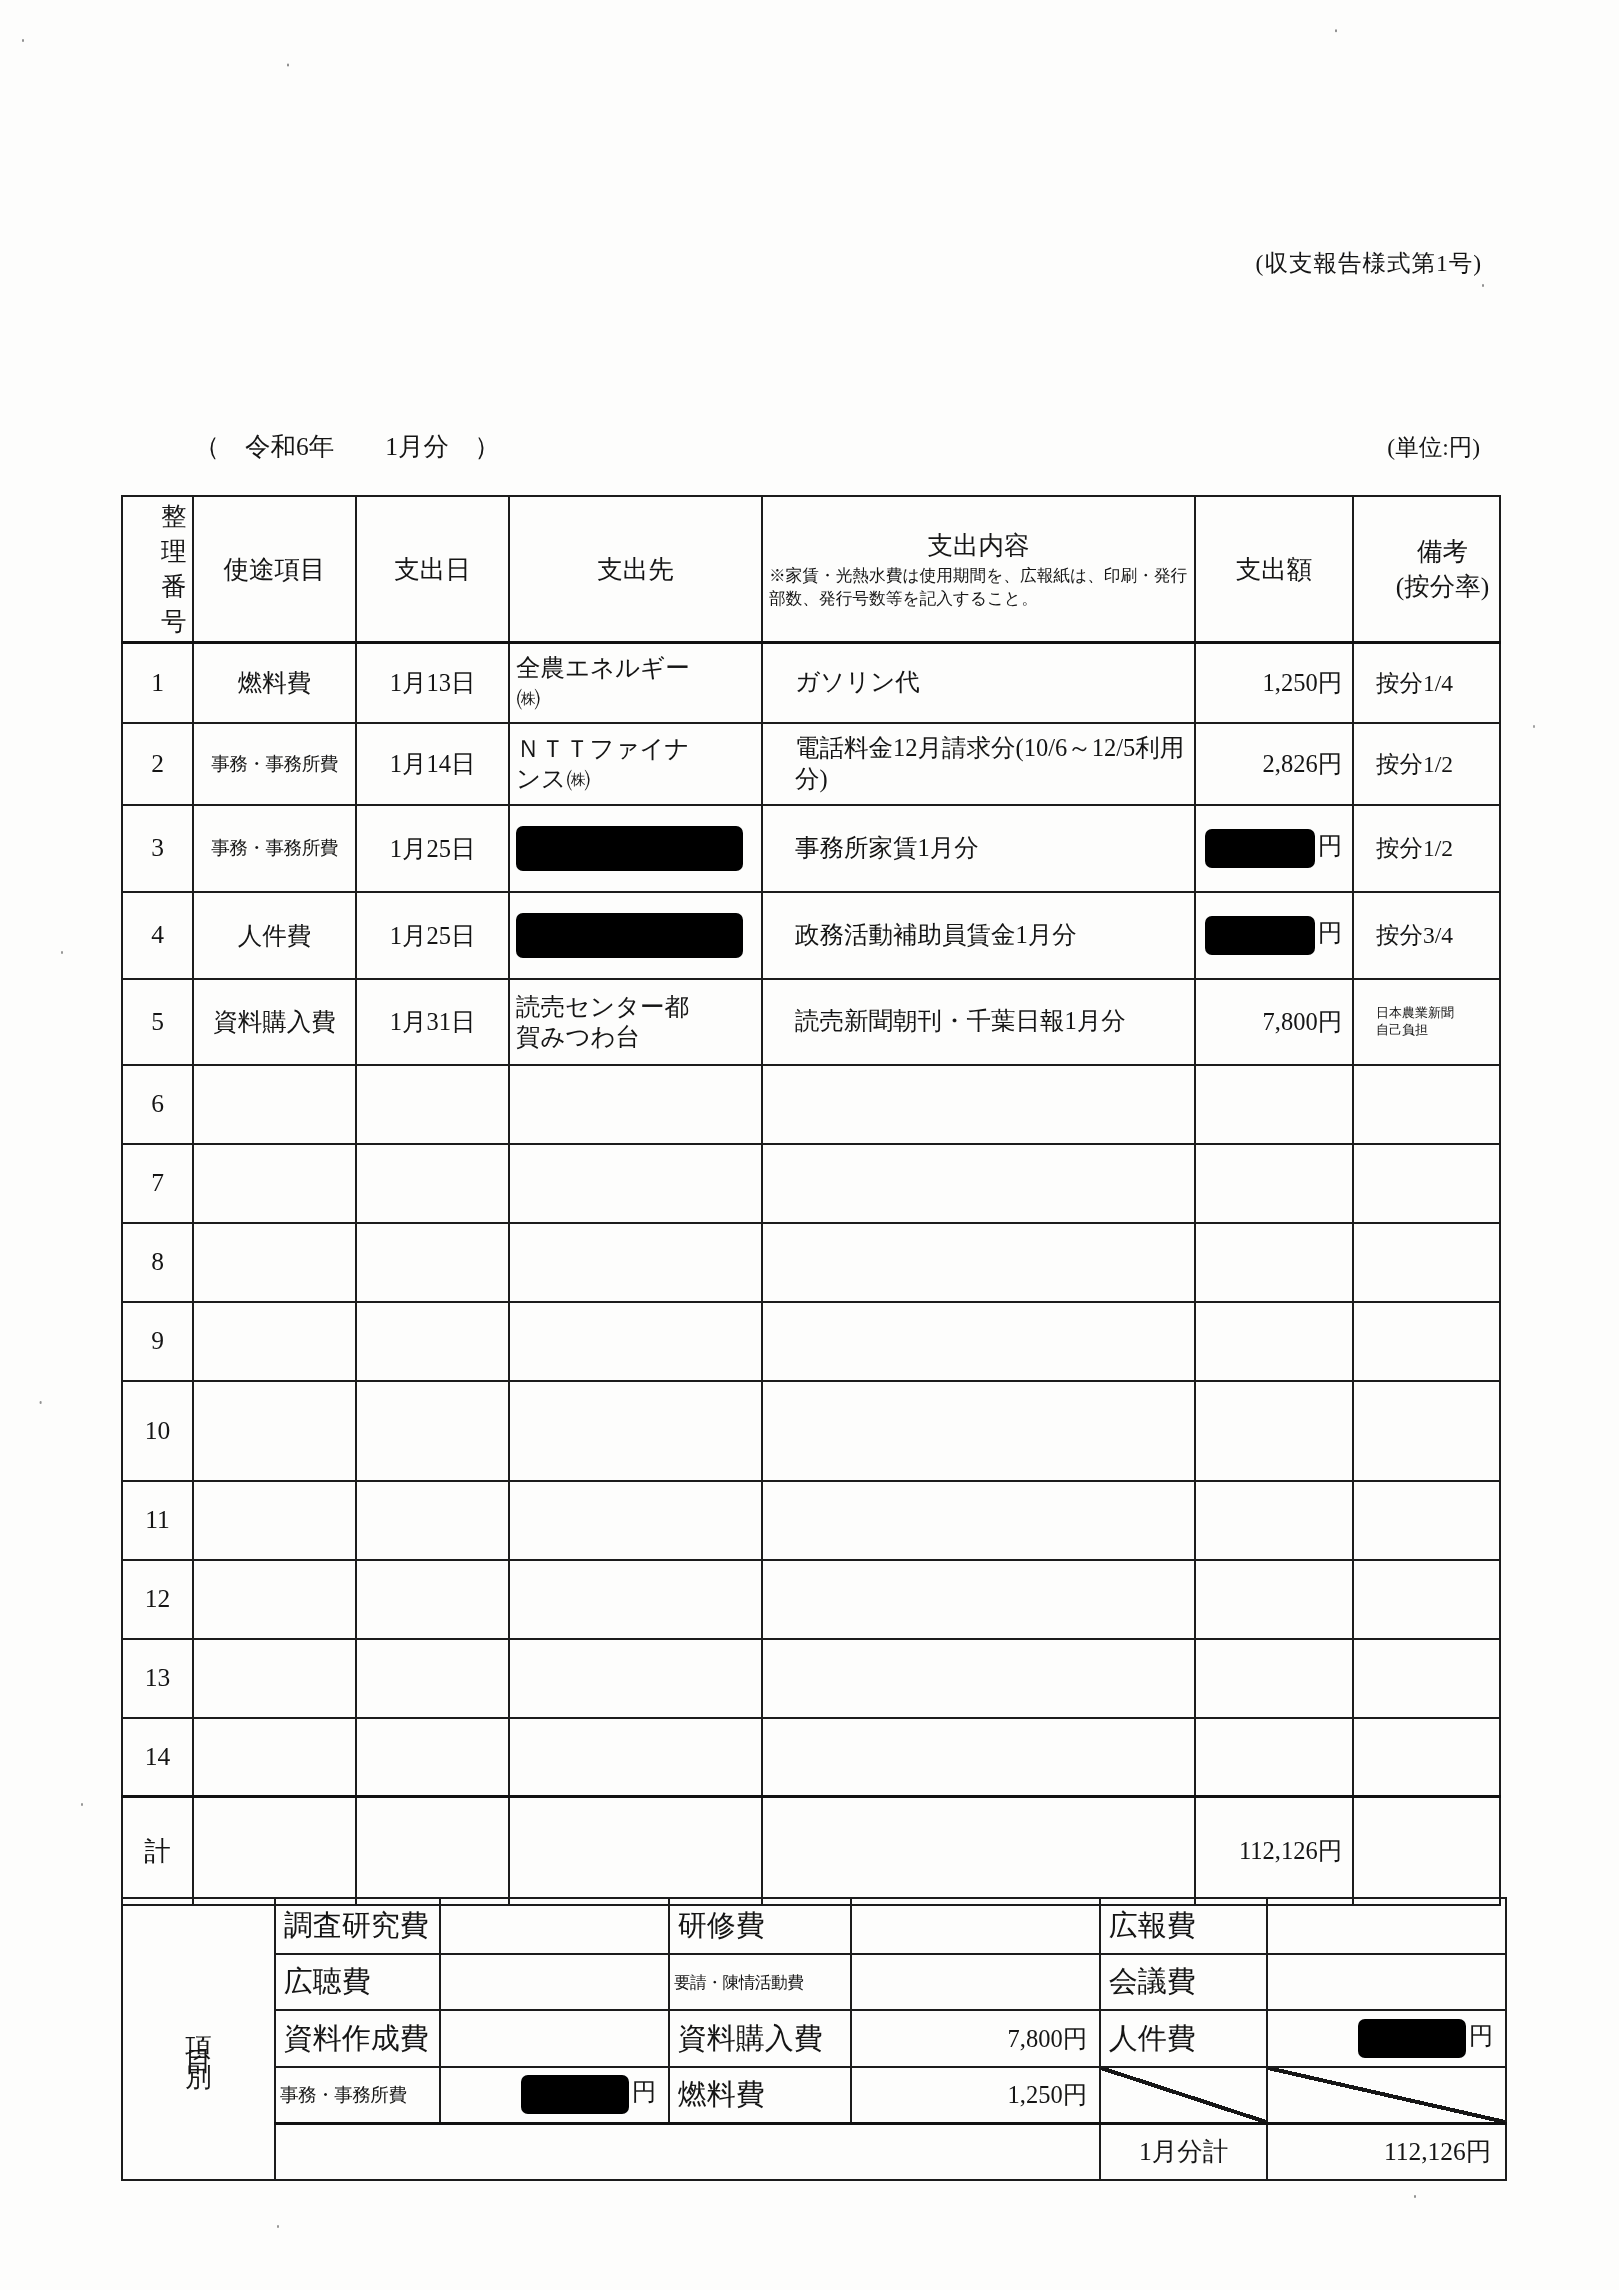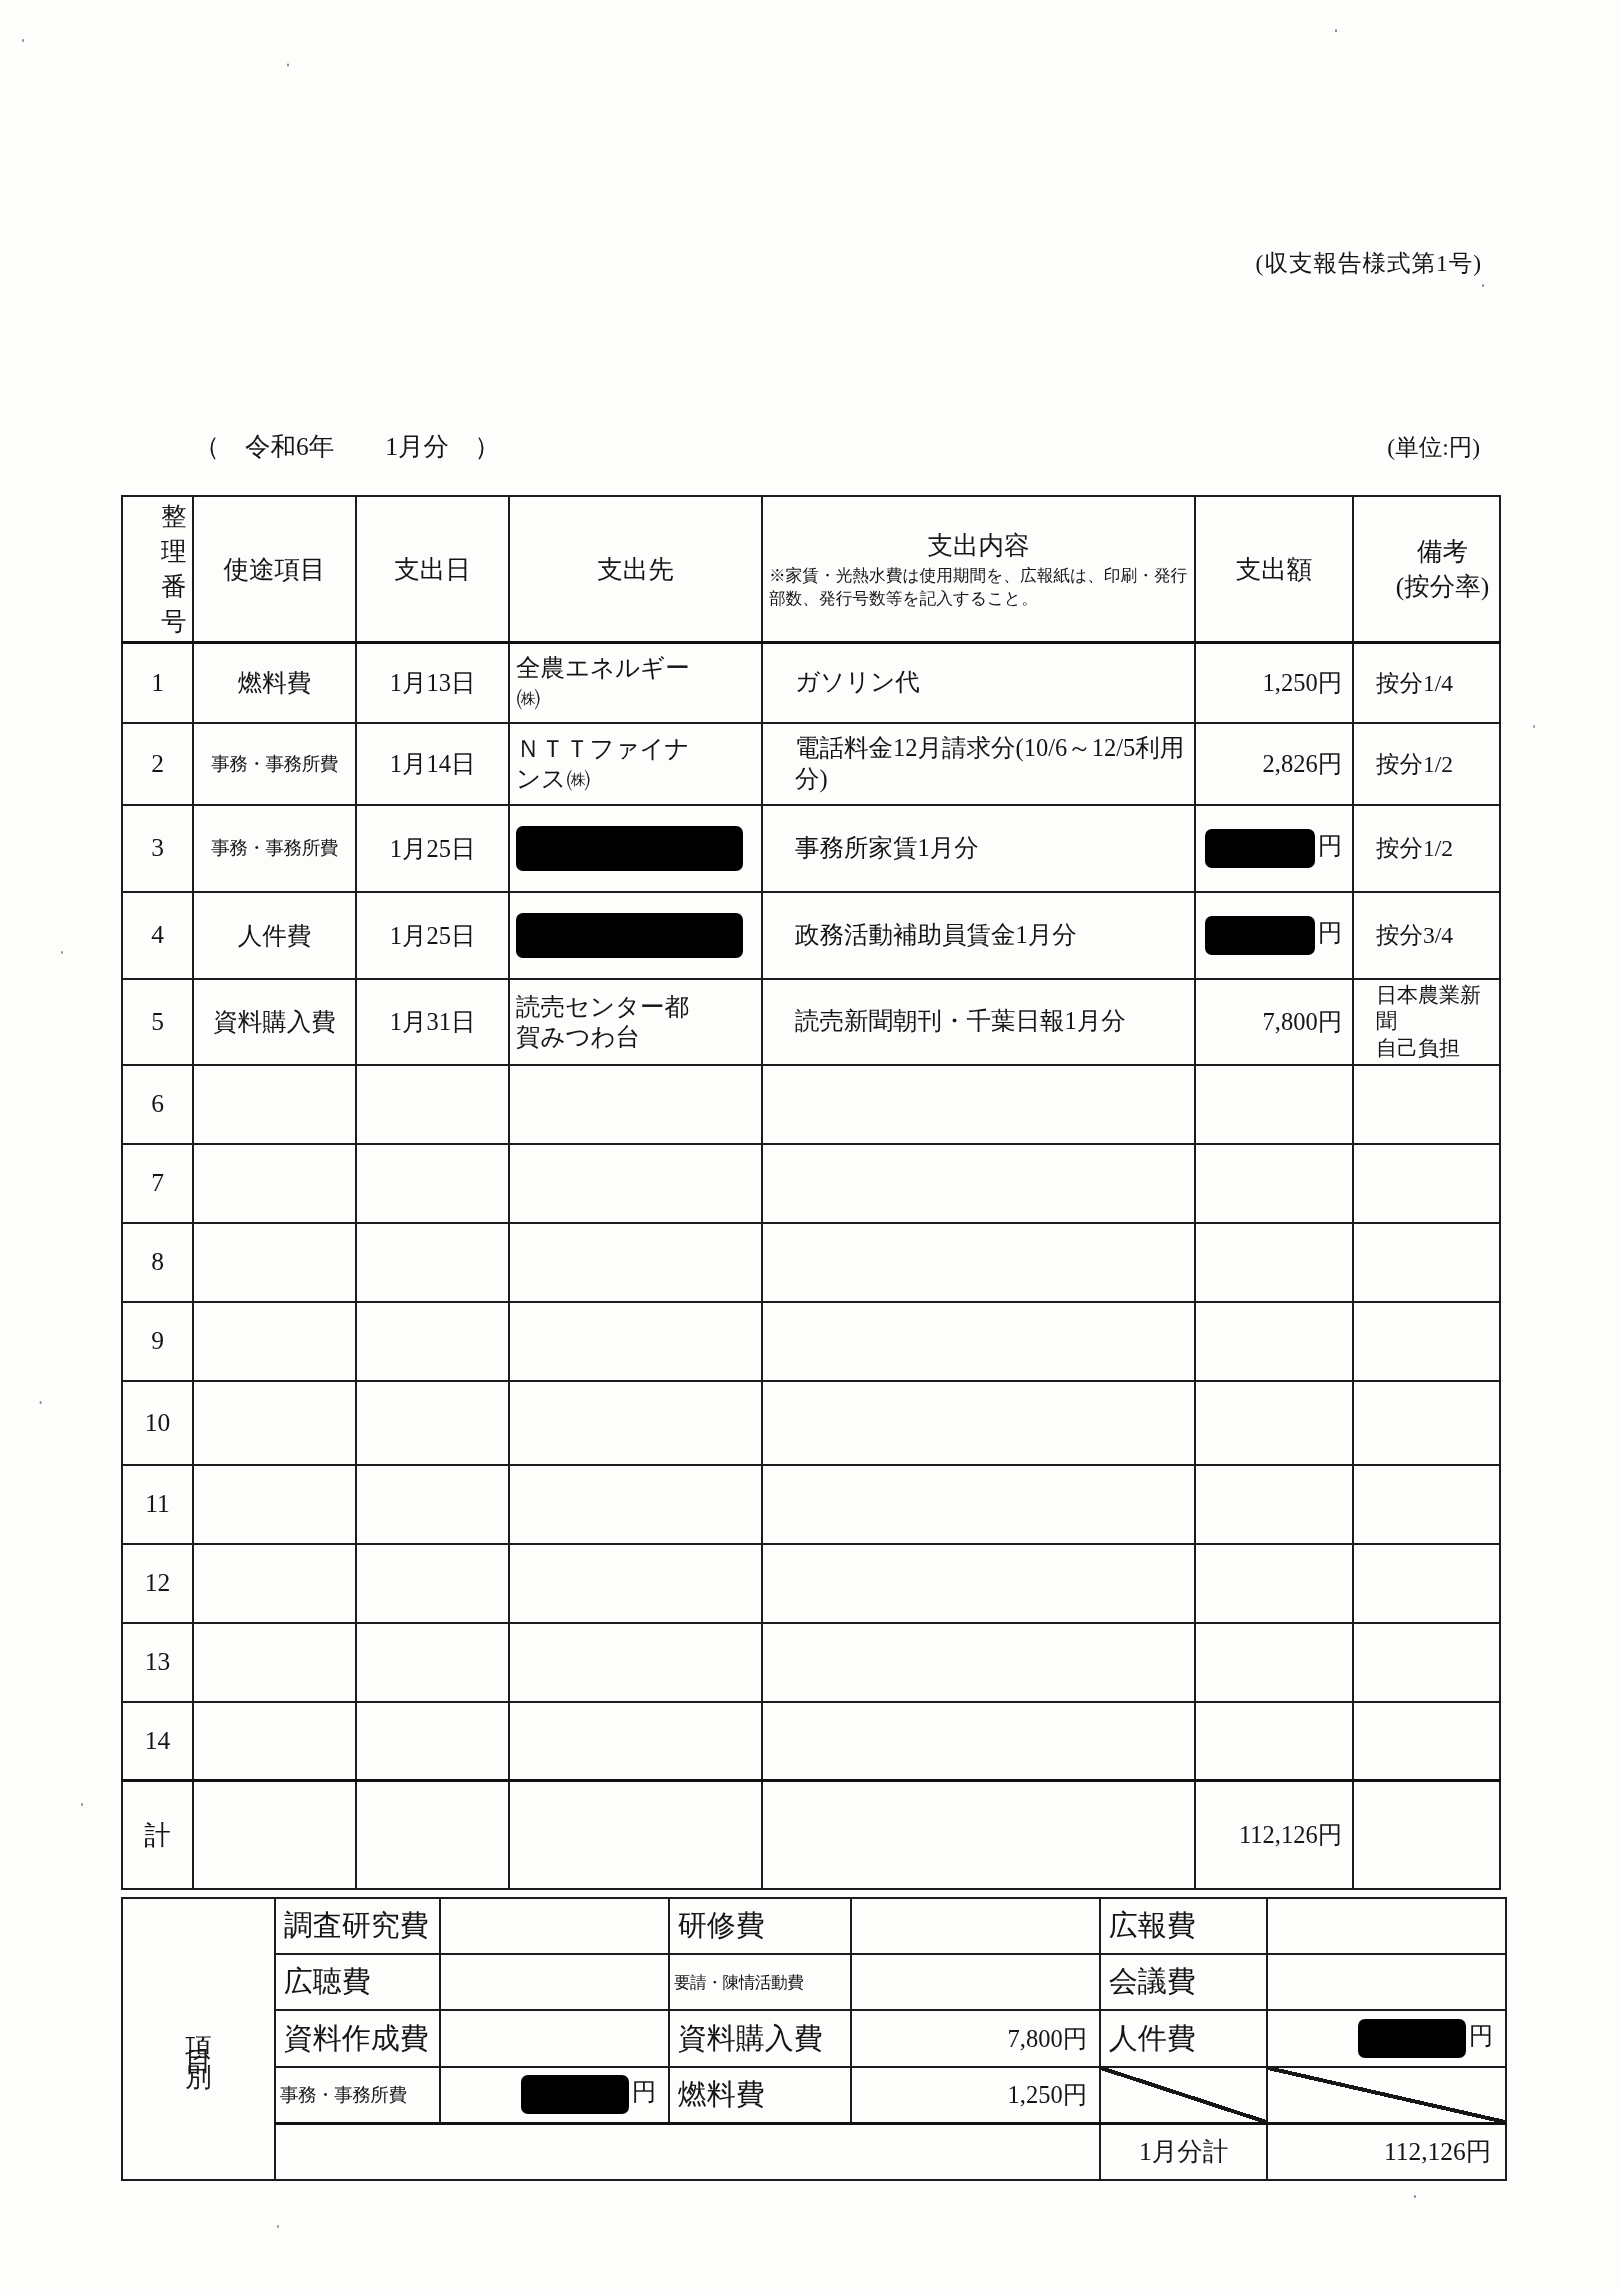--- a/index.html
+++ b/index.html
@@ -45,21 +45,21 @@
   .ch-title{text-align:center;font-size:25.5px;}
   .ch-note{text-align:left;font-size:16.7px;line-height:1.35;margin-top:2px;}
   .c-no{text-align:center;font-size:25.5px;}
   .c-cat{text-align:center;font-size:24.5px;}
   .c-cat.small{font-size:18.6px;letter-spacing:-0.5px;}
   .c-date{text-align:center;font-size:24.5px;}
   .c-payee{text-align:left;font-size:24.5px;vertical-align:middle;white-space:pre-line;line-height:1.2;}
   .c-content{text-align:left;font-size:24.5px;line-height:1.25;padding-left:32px;}
   .c-amt{text-align:right;font-size:24.5px;padding-right:9.8px;white-space:nowrap;}
   .c-rem{text-align:left;font-size:23.5px;padding-left:22px;}
-  .c-rem.small{font-size:21px;line-height:1.25;white-space:pre-line;}
+  .c-rem.small{font-size:13px;line-height:1.25;white-space:pre-line;}
   .total-row td{border-top:3.9px solid #111;}
   .total-row .c-no{font-size:26.5px;}
 
   .redact{display:inline-block;background:#000;border-radius:6.9px;vertical-align:middle;}
   .redact-payee{width:227px;height:45px;margin:3.9px 0;}
   .redact-amt{width:110px;height:39px;margin-right:2.9px;}
   .redact-sum{width:108px;height:39px;margin-right:2.9px;}
 
   .summary{position:absolute;left:121px;top:1897px;width:1384px;border:2.9px solid #111;}
   .summary td{vertical-align:middle;}
@@ -195,21 +195,21 @@
       </tr>
       <tr style="height:79px">
         <td class="c-no">9</td>
         <td class="c-cat"></td>
         <td class="c-date"></td>
         <td class="c-payee"></td>
         <td class="c-content"></td>
         <td class="c-amt"></td>
         <td class="c-rem"></td>
       </tr>
-      <tr style="height:84px">
+      <tr style="height:100px">
         <td class="c-no">10</td>
         <td class="c-cat"></td>
         <td class="c-date"></td>
         <td class="c-payee"></td>
         <td class="c-content"></td>
         <td class="c-amt"></td>
         <td class="c-rem"></td>
       </tr>
       <tr style="height:79px">
         <td class="c-no">11</td>

